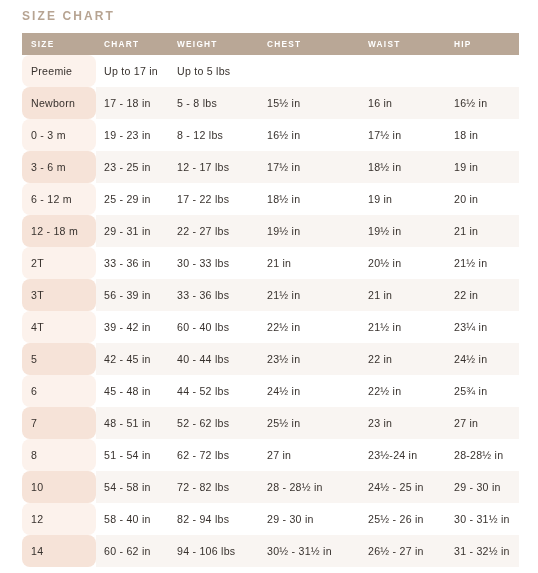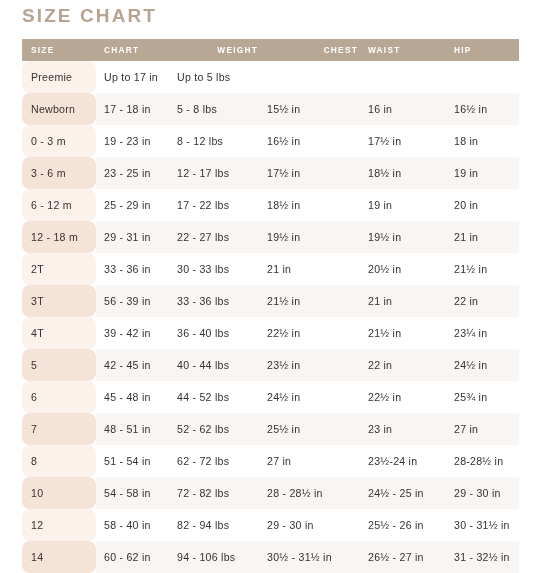--- a/index.html
+++ b/index.html
@@ -17,33 +17,32 @@
     position: relative;
     width: 538px;
     height: 573px;
     background: #ffffff;
     overflow: hidden;
   }
   .chart-title {
     position: absolute;
     left: 22px;
     top: 6px;
-    font-size: 19px;
+    font-size: 12px;
     font-weight: bold;
     letter-spacing: 2.1px;
     color: #b7a492;
     line-height: 20px;
     white-space: nowrap;
   }
   .size-table-wrap {
     position: absolute;
     left: 22px;
     top: 33px;
     width: 497px;
-    margin-top: 6px;
   }
   table.size-table {
     width: 497px;
     border-collapse: collapse;
     table-layout: fixed;
     font-size: 10.5px;
   }
   table.size-table col.c-size   { width: 74px; }
   table.size-table col.c-height { width: 74px; }
   table.size-table col.c-weight { width: 88px; }
@@ -59,22 +58,22 @@
     letter-spacing: 1.25px;
     text-align: left;
     padding: 0 0 0 8px;
     height: 22px;
     line-height: 22px;
     vertical-align: middle;
     white-space: nowrap;
   }
   thead th.h-size   { padding-left: 9px; }
   thead th.h-height { padding-left: 8px; }
-  thead th.h-weight { padding-left: 7px; text-align: right; }
-  thead th.h-chest  { padding-left: 9px; text-align: right; }
+  thead th.h-weight { padding-left: 7px; }
+  thead th.h-chest  { padding-left: 9px; }
   thead th.h-waist  { padding-left: 10px; }
   thead th.h-hip    { padding-left: 11px; }
 
   tbody td {
     height: 32px;
     line-height: 32px;
     vertical-align: middle;
     padding: 0 0 0 8px;
     color: #38322e;
     font-size: 10.6px;
@@ -188,21 +187,21 @@
             <td class="col-size">3T</td>
             <td class="col-height">56 - 39 in</td>
             <td class="col-weight">33 - 36 lbs</td>
             <td class="col-chest">21½ in</td>
             <td class="col-waist">21 in</td>
             <td class="col-hip">22 in</td>
           </tr>
           <tr class="">
             <td class="col-size">4T</td>
             <td class="col-height">39 - 42 in</td>
-            <td class="col-weight">36 - 40 lbs</td>
+            <td class="col-weight">60 - 40 lbs</td>
             <td class="col-chest">22½ in</td>
             <td class="col-waist">21½ in</td>
             <td class="col-hip">23¼ in</td>
           </tr>
           <tr class="shaded">
             <td class="col-size">5</td>
             <td class="col-height">42 - 45 in</td>
             <td class="col-weight">40 - 44 lbs</td>
             <td class="col-chest">23½ in</td>
             <td class="col-waist">22 in</td>

